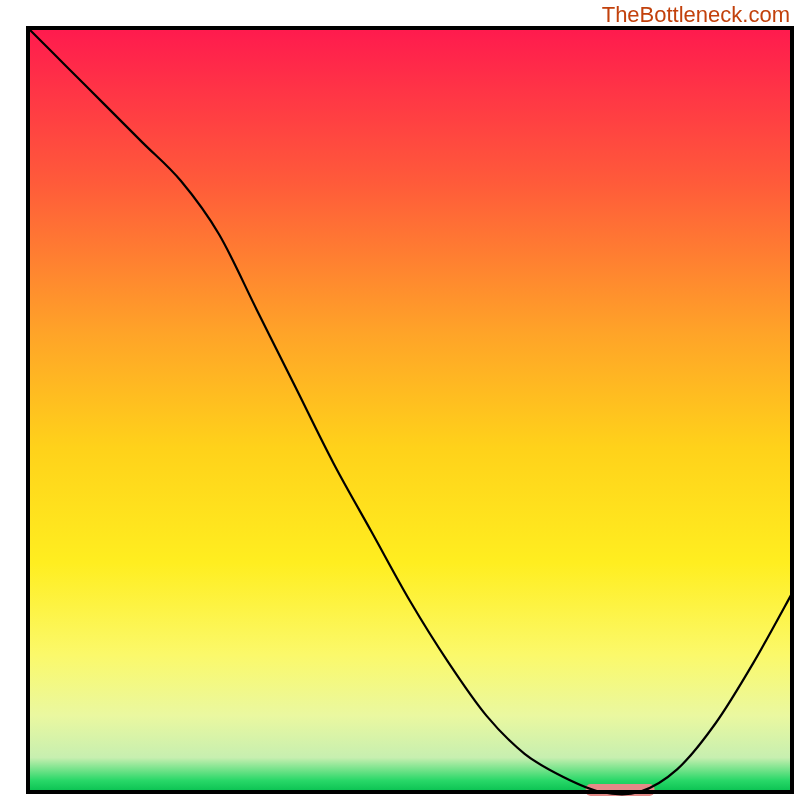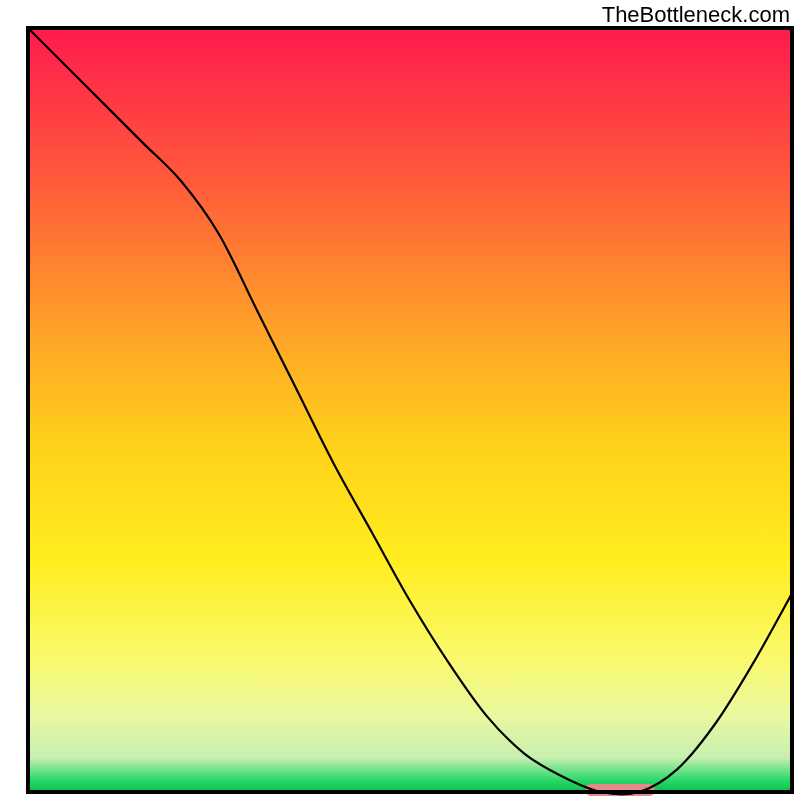--- a/index.html
+++ b/index.html
@@ -12,21 +12,21 @@
   }
   .container {
     position: relative;
     width: 800px;
     height: 800px;
   }
   .watermark {
     position: absolute;
     top: 2px;
     right: 10px;
-    color: #000000;
+    color: #c2410c;
     font-size: 22px;
     font-weight: 500;
     z-index: 10;
   }
   svg.chart {
     position: absolute;
     top: 0;
     left: 0;
   }
 </style>

